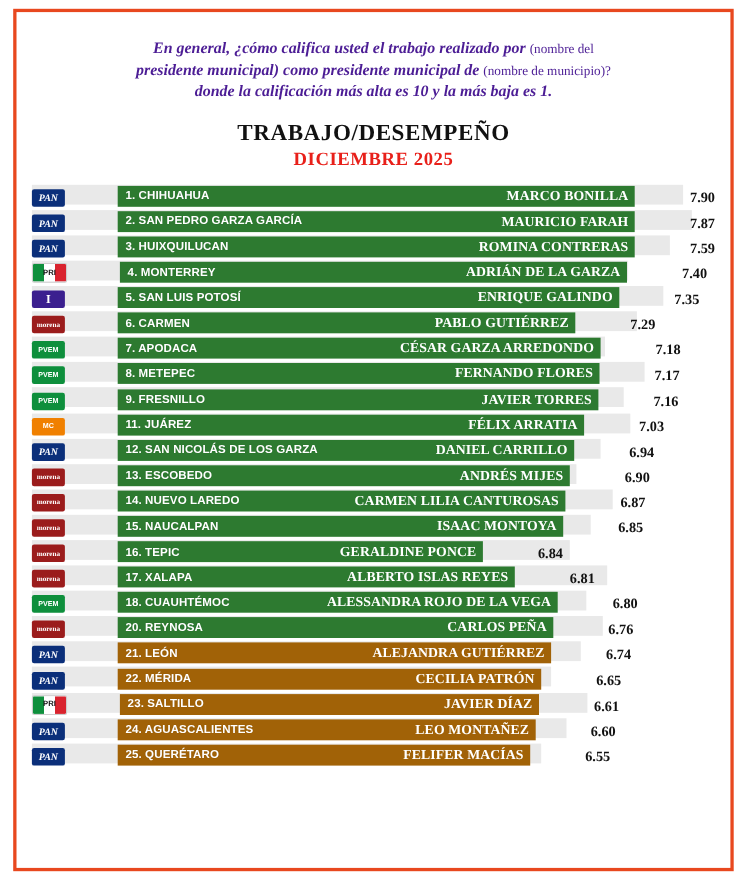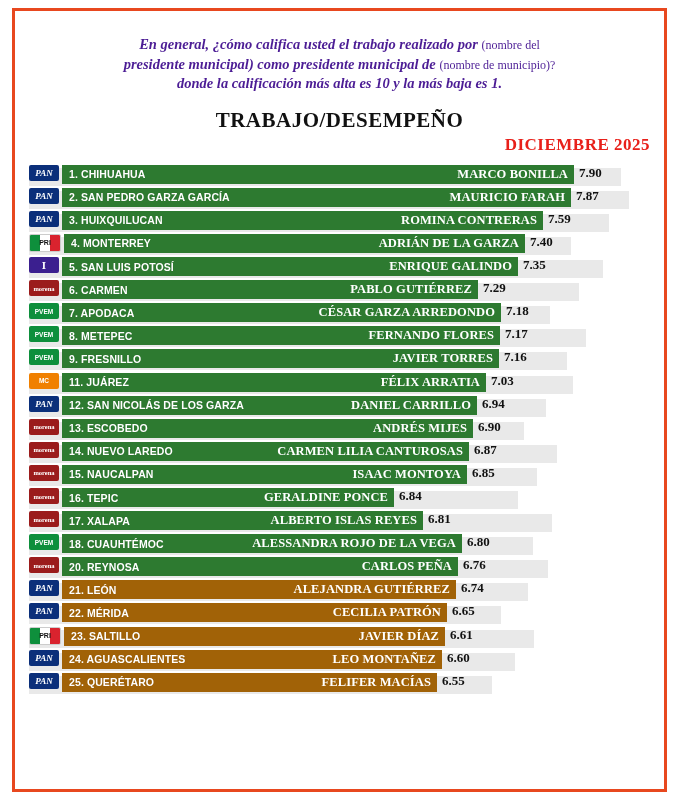--- a/index.html
+++ b/index.html
@@ -39,37 +39,38 @@
   .title{
     text-align:center;
     font-family:"Liberation Serif", serif;
     font-weight:bold;
     font-size:21px;
     letter-spacing:.5px;
     color:#111;
     margin-top:14px;
   }
   .subtitle{
-    text-align:right;
+    text-align:center;
     font-family:"Liberation Serif", serif;
     font-weight:bold;
     font-size:17px;
     letter-spacing:.5px;
     color:#e8201a;
     margin-top:2px;
   }
   .rows{
     margin-top:10px;
     position:relative;
   }
   .row{
     position:relative;
     height:23.1px;
     display:flex;
-    align-items:flex-start;
+    align-items:flex-end;
+    gap:45px;
   }
   .shadow{
     position:absolute;
     left:0;top:3px;
     height:18px;
     background:#e9e9e9;
     z-index:0;
   }
   .logo{
     position:relative;

